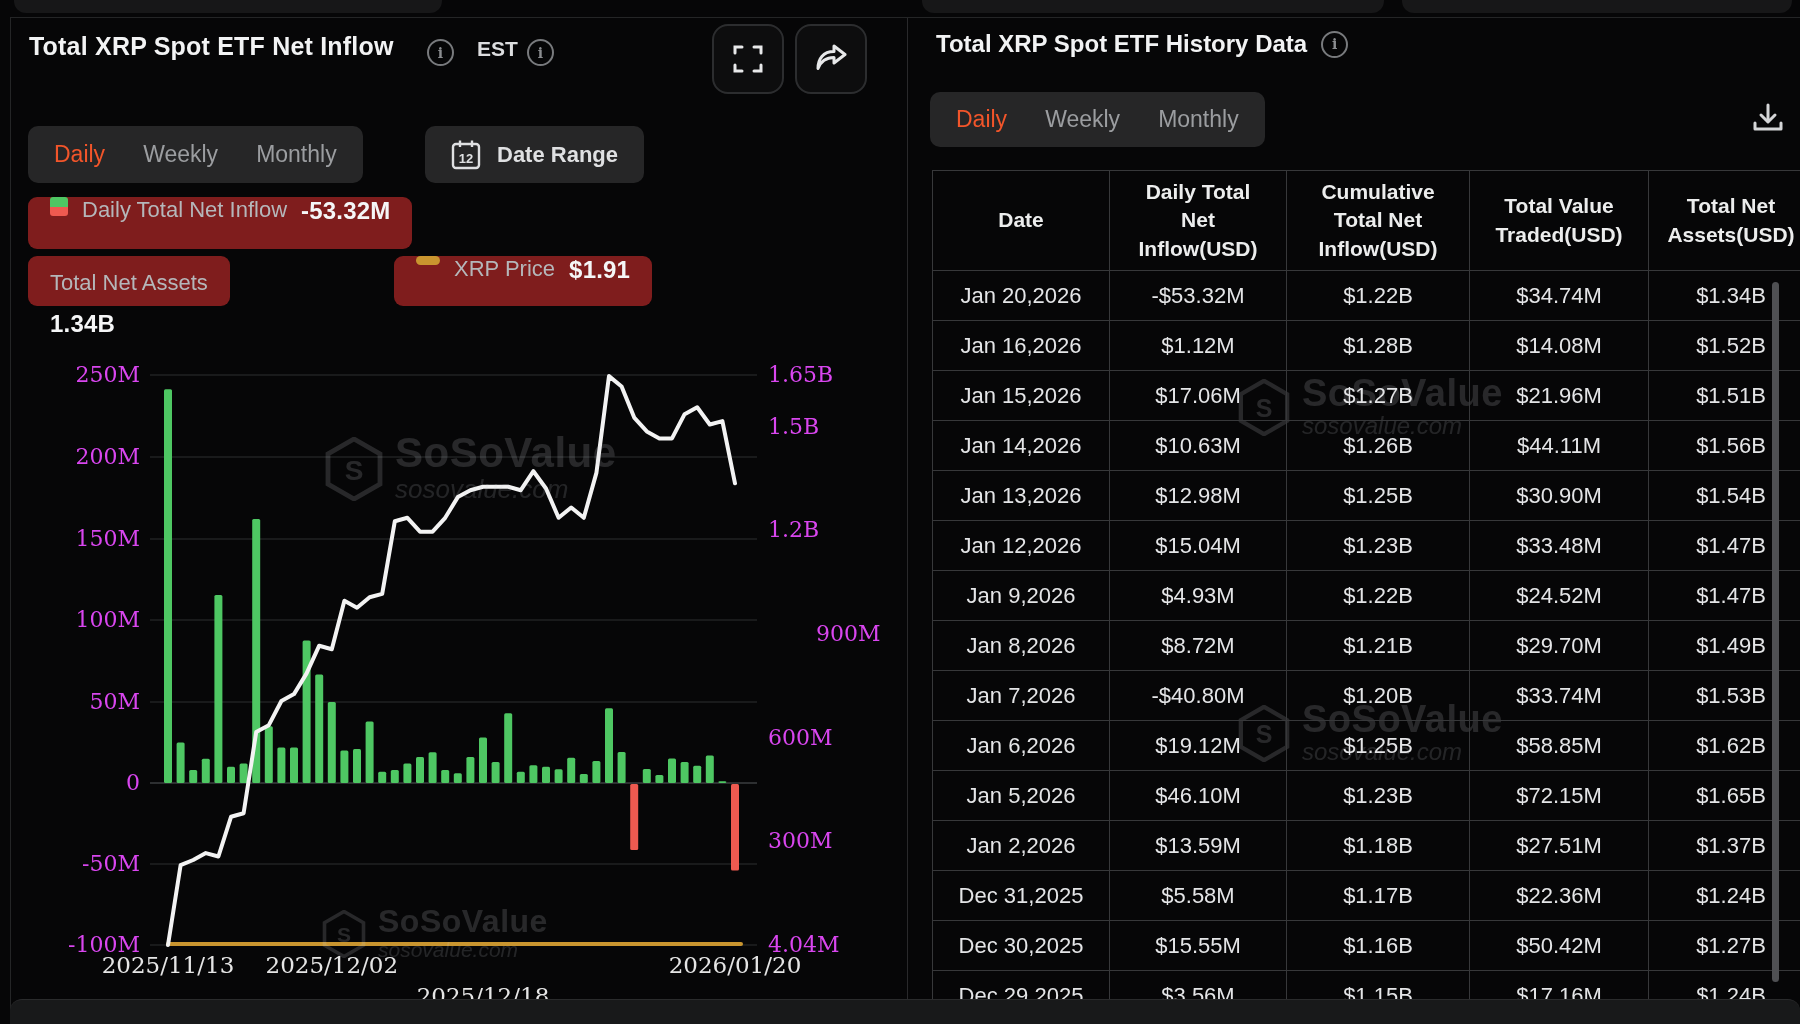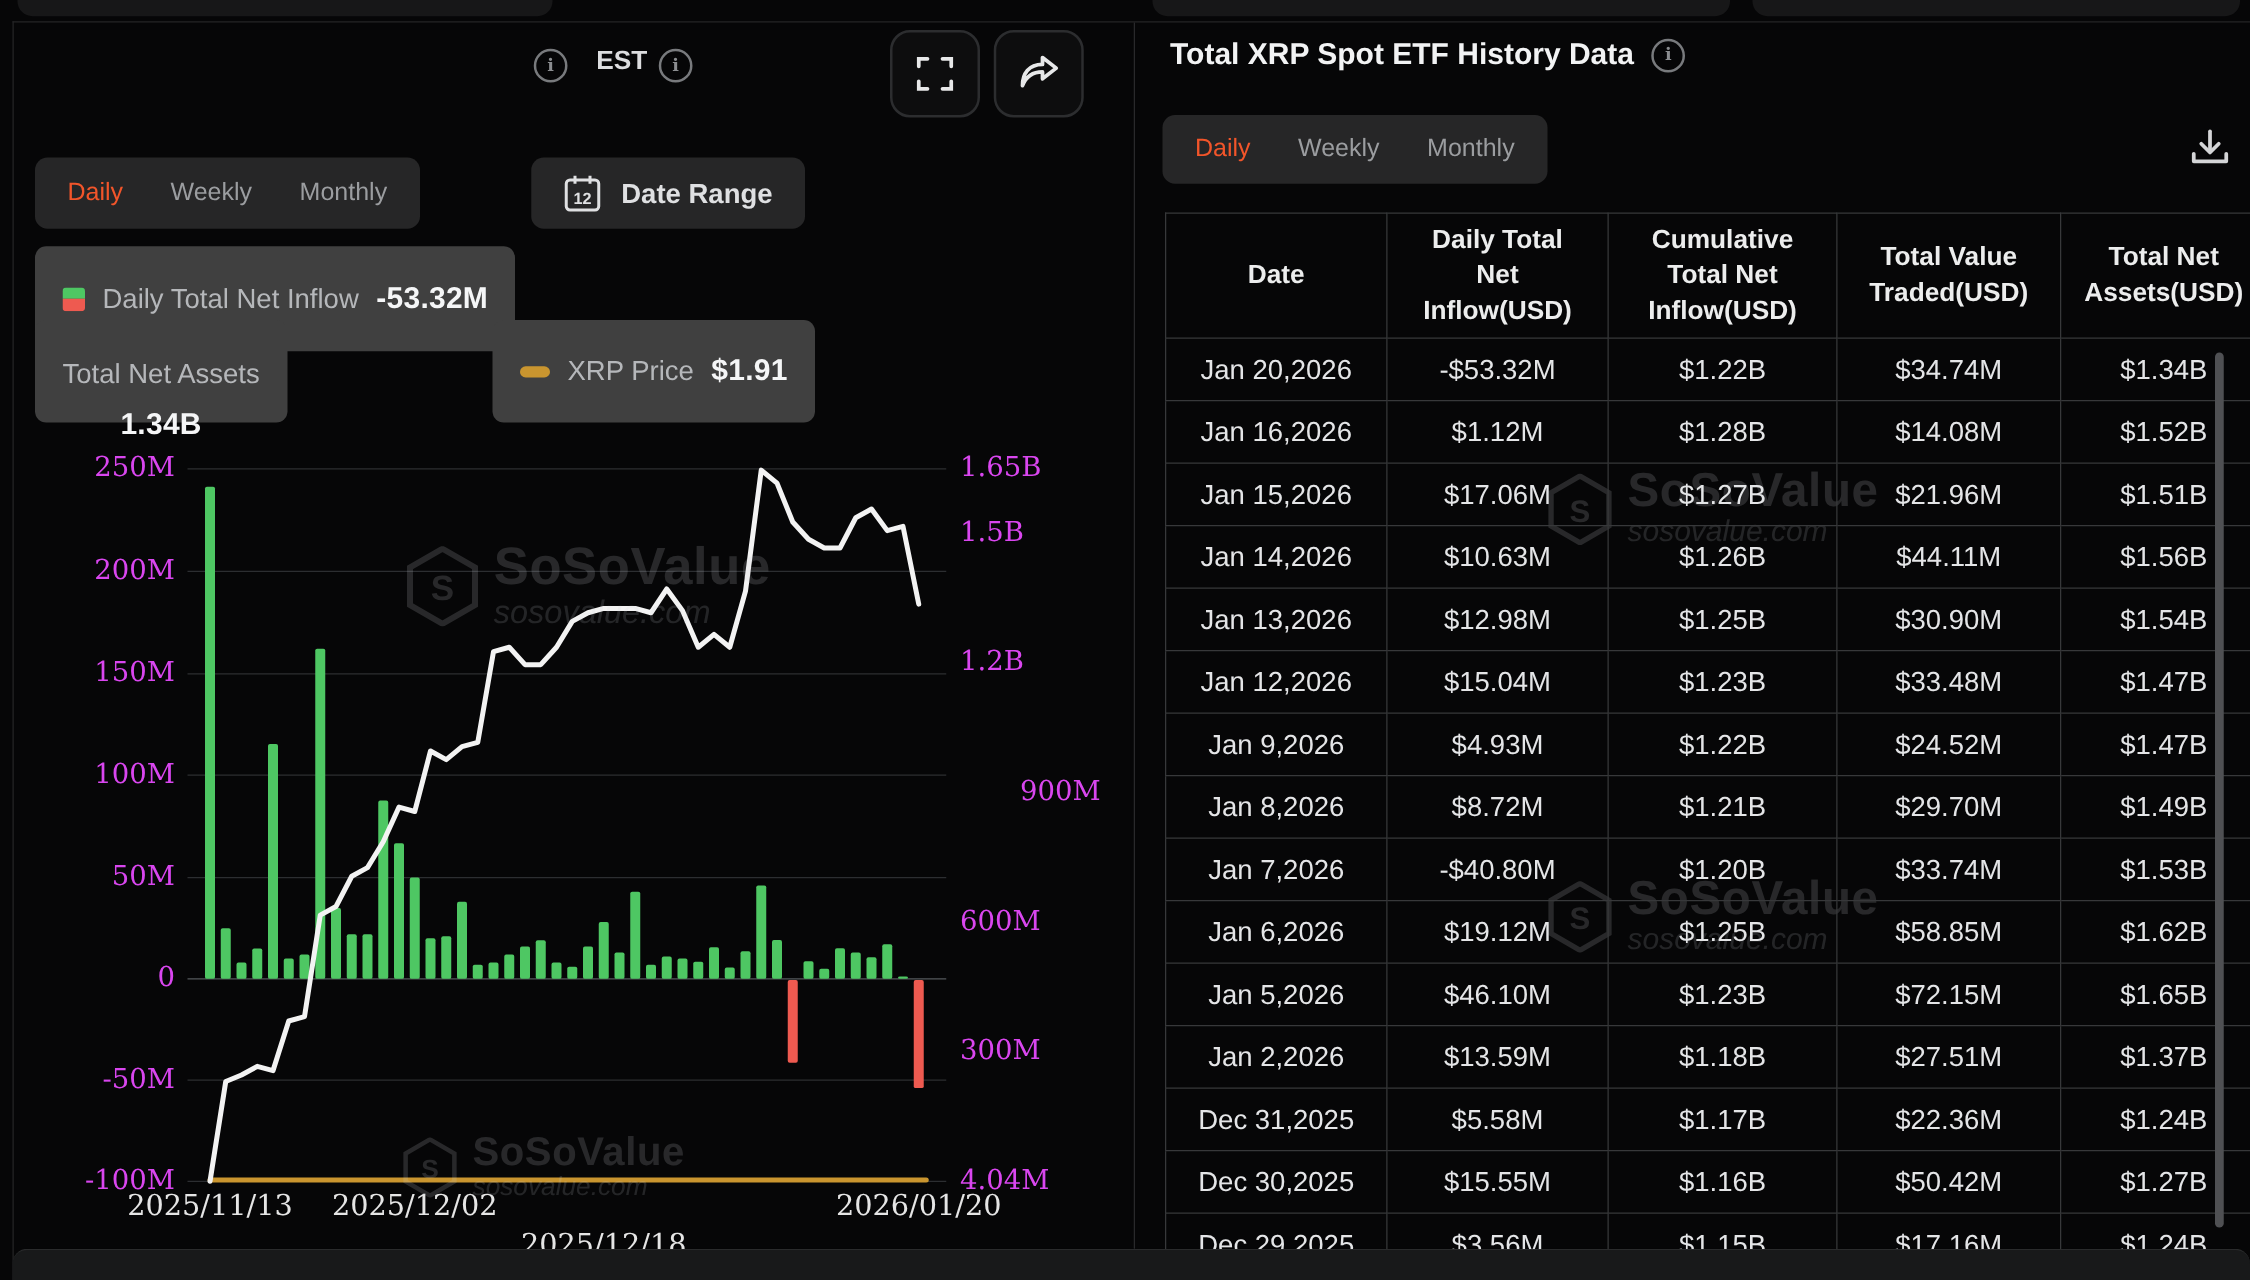--- a/index.html
+++ b/index.html
@@ -19,26 +19,26 @@
   .lp-title{position:absolute;left:29px;top:32px;font-size:25px;font-weight:700;color:#f2f3f4;letter-spacing:.2px;}
   .info-dot{width:23px;height:23px;border:2px solid #787a7d;border-radius:50%;color:#8b8d90;
     font-size:14px;font-weight:700;display:flex;align-items:center;justify-content:center;
     font-family:"DejaVu Serif",serif;}
   .est{position:absolute;left:477px;top:37px;font-size:21px;font-weight:600;color:#dcdddf;}
   .hbtn{position:absolute;top:24px;width:68px;height:66px;border:2px solid #2c2d2f;background:#0d0d0e;
     border-radius:16px;display:flex;align-items:center;justify-content:center;cursor:pointer;}
 
   
   .chip{position:absolute;background:#262627;border-radius:10px;display:flex;align-items:center;}
-  .tabchip{gap:38px;padding:0 26px;height:57px;font-size:20px;color:#9b9da0;}
+  .tabchip{gap:38px;padding:0 26px;height:57px;font-size:23px;color:#9b9da0;}
   .tab{cursor:pointer;}
   .tab.active{color:#f2552a;}
   .daterange{left:425px;top:126px;height:57px;padding:0 26px;gap:16px;font-size:22px;font-weight:700;color:#dfe0e2;cursor:pointer;}
-  .legendchip{background:#404040;border-radius:9px;display:flex;align-items:center;gap:14px;
-    padding:16px 22px;font-size:22px;color:#b5b7ba;cursor:pointer;}
+  .legendchip{background:#7f1d1d;border-radius:9px;display:flex;gap:14px;
+    padding:0 22px;font-size:22px;color:#b5b7ba;cursor:pointer;}
   .legendchip b{color:#f5f6f7;font-size:24px;letter-spacing:.2px;}
   .lg-bar-ic{width:18px;height:19px;border-radius:3px;overflow:hidden;display:inline-block;}
   .lg-bar-ic i{display:block;height:50%;}
   .pill{width:24px;height:9px;border-radius:5px;display:inline-block;}
 
   
   .ytick{position:absolute;font-family:"DejaVu Serif",serif;font-size:22px;color:#d946ef;line-height:26px;}
   .ytick.left{width:140px;text-align:right;}
   .xtick{position:absolute;top:952px;width:180px;text-align:center;font-family:"DejaVu Serif",serif;
     font-size:23px;color:#e5e5e5;}
@@ -66,20 +66,21 @@
 
 <div id="stage">
 
   <div class="top-card-edge" style="left:14px;width:428px;"></div>
   <div class="top-card-edge" style="left:922px;width:462px;"></div>
   <div class="top-card-edge" style="left:1402px;width:390px;"></div>
   <div class="frame-top"></div>
   <div class="frame-left"></div>
   <div class="divider-v"></div>
 
+  <div class="lp-title">Total XRP Spot ETF Net Inflow</div>
   <div class="abs" style="left:427px;top:39px;">
       <div class="info-dot">i</div>
     </div>
   <div class="est">EST</div>
   <div class="abs" style="left:527px;top:39px;">
       <div class="info-dot">i</div>
     </div>
 
   <div class="hbtn" style="left:712px;">
     <svg width="30" height="30" viewBox="0 0 30 30">

